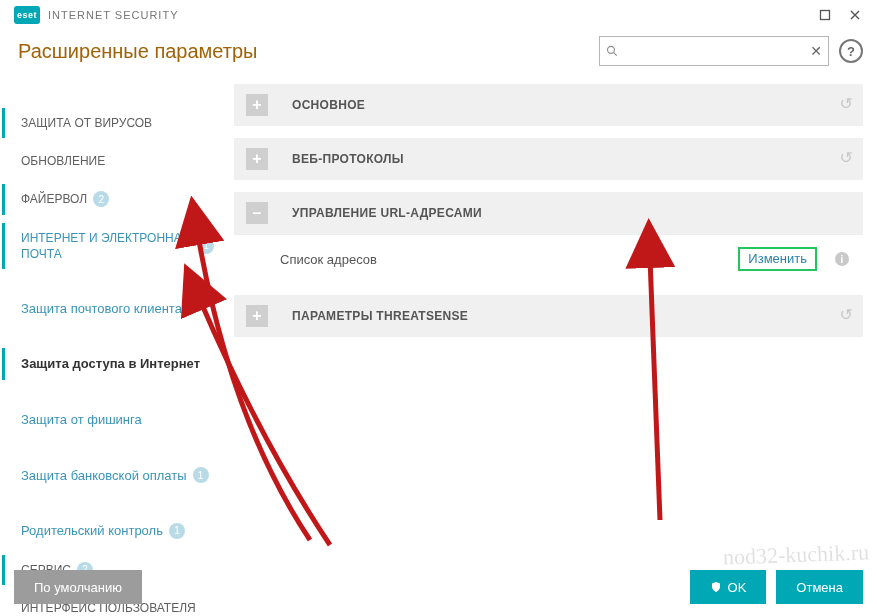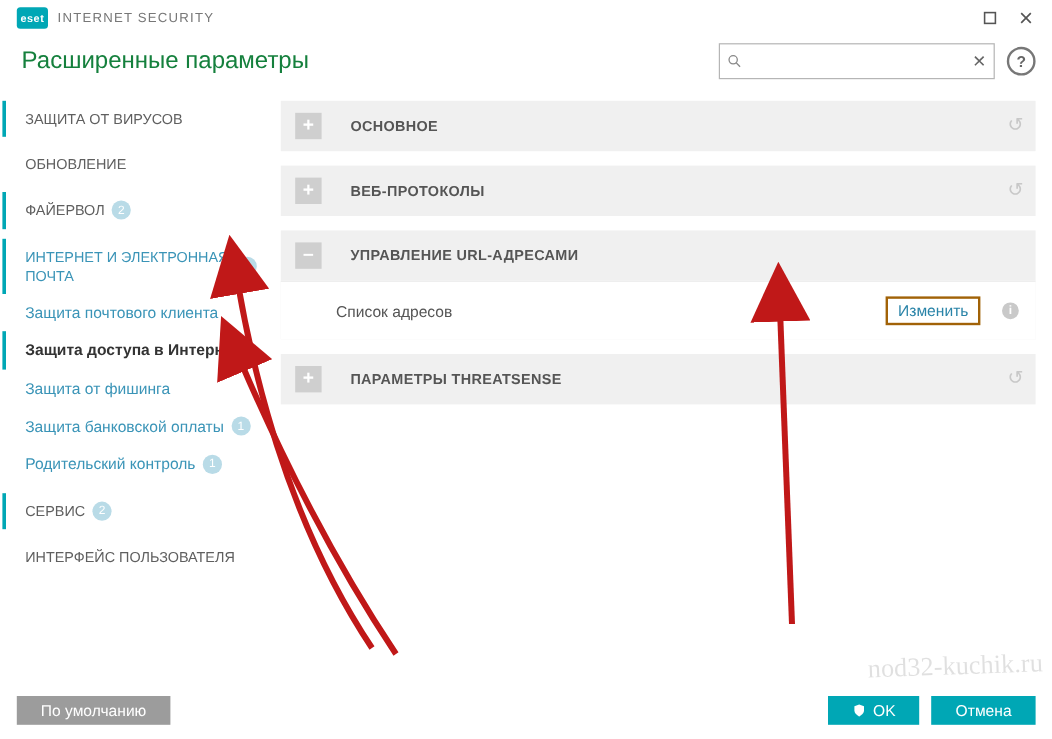--- a/index.html
+++ b/index.html
@@ -21,21 +21,21 @@
     align-items: center; justify-content: center; letter-spacing: 0.5px;
   }
   .brand-text { font-size: 11px; letter-spacing: 1px; color: #777; }
   .winctrl { display: flex; gap: 6px; }
   .winbtn { width: 24px; height: 24px; display: flex; align-items: center;
     justify-content: center; cursor: pointer; color: #555; }
   .header {
     display: flex; align-items: center; justify-content: space-between;
     padding: 6px 14px 18px 18px;
   }
-  .page-title { font-size: 20px; font-weight: 400; color: #15803d; }
+  .page-title { font-size: 20px; font-weight: 400; color: #a16207; }
   .search-wrap { display: flex; align-items: center; gap: 10px; }
   .search-box {
     width: 230px; height: 30px; border: 1px solid #b5b5b5;
     display: flex; align-items: center; padding: 0 6px; gap: 6px;
   }
   .search-box input {
     flex: 1; border: none; outline: none; font-size: 13px;
     background: transparent;
   }
   .search-clear { color: #666; cursor: pointer; font-size: 14px; }
@@ -45,20 +45,21 @@
     font-size: 13px; font-weight: 700; color: #666; cursor: pointer;
   }
   .body { display: flex; height: 490px; }
   .sidebar {
     width: 226px; padding-left: 2px; font-size: 13px;
   }
   .nav-item {
     padding: 7px 12px 7px 16px; color: #5f5f5f; cursor: pointer;
     display: flex; align-items: center; gap: 6px; line-height: 1.35;
     border-left: 3px solid transparent;
+    margin-top: 24px;
   }
   .nav-item.top { text-transform: uppercase; font-size: 12px; }
   .nav-item.active { border-left-color: #00a7b5; }
   .nav-item.sub-active { border-left-color: #00a7b5; font-weight: 700;
     color: #333; }
   .nav-item.link { color: #3a94b7; }
   .nav-item.section { margin-top: 8px; }
   .badge {
     min-width: 16px; height: 16px; border-radius: 50%;
     background: #b9dbe7; color: #fff; font-size: 10px;
@@ -89,35 +90,35 @@
   }
   .panel-body {
     background: #fff; border-top: 1px solid #eee;
   }
   .row {
     display: flex; align-items: center; padding: 12px 14px 12px 46px;
     font-size: 13px; color: #555;
   }
   .row .label { flex: 1; }
   .action-link-box {
-    border: 2px solid #a16207; padding: 2px 8px 3px;
+    border: 2px solid #22c55e; padding: 2px 8px 3px;
   }
   .action-link { color: #2a84a8; cursor: pointer; font-size: 13px; }
   .info-dot {
     width: 14px; height: 14px; border-radius: 50%; background: #c9c9c9;
     color: #fff; font-size: 10px; font-weight: 700; display: flex;
     align-items: center; justify-content: center; margin-left: 18px;
   }
   .footer {
     position: absolute; left: 0; right: 0; bottom: 0;
     display: flex; align-items: center; justify-content: space-between;
     padding: 12px 14px;
   }
   .btn {
-    height: 24px; padding: 0 20px; border: none; font-size: 13px;
+    height: 34px; padding: 0 20px; border: none; font-size: 13px;
     cursor: pointer; display: inline-flex; align-items: center; gap: 6px;
   }
   .btn-default { background: #9c9c9c; color: #fff; }
   .btn-ok { background: #00a7b5; color: #fff; }
   .btn-cancel { background: #00a7b5; color: #fff; }
   .footer-right { display: flex; gap: 10px; }
   .watermark {
     position: absolute; right: 8px; bottom: 48px;
     font-family: cursive; font-size: 22px; color: rgba(0,0,0,0.12);
     transform: rotate(-2deg); pointer-events: none;

